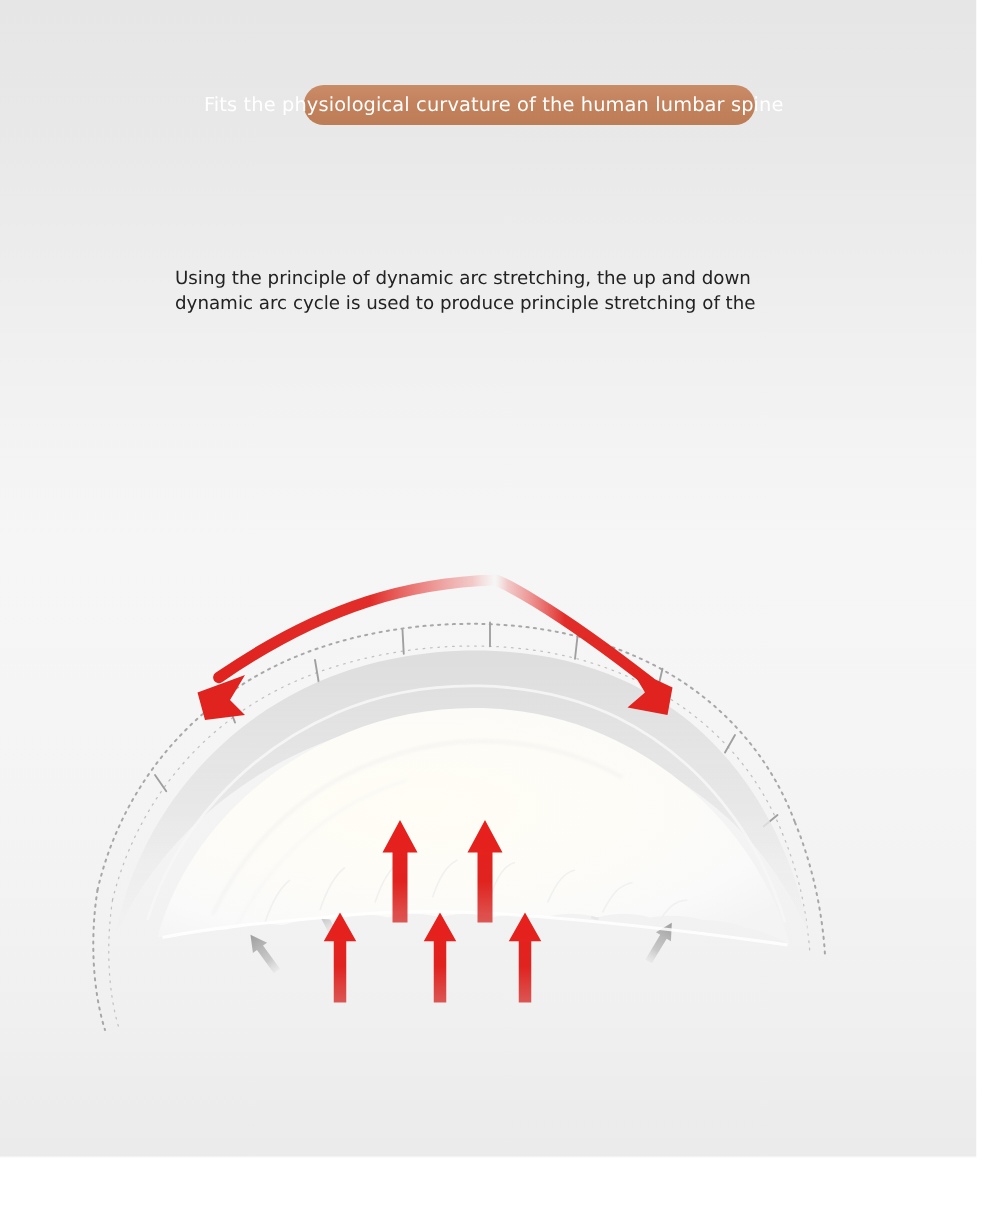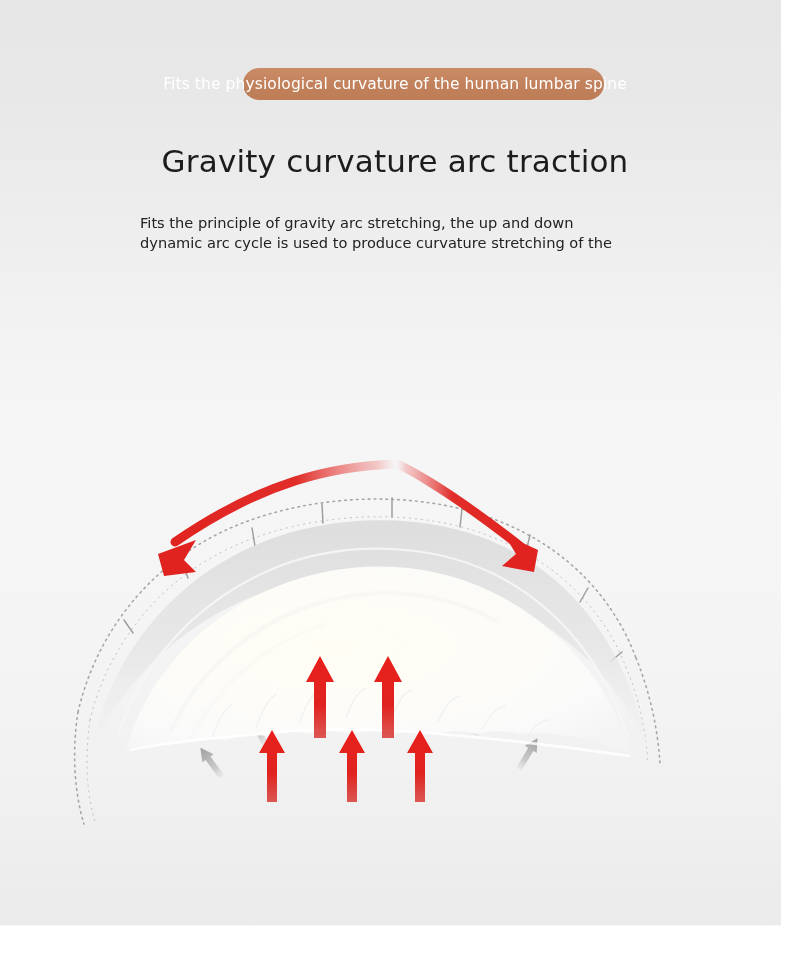--- a/index.html
+++ b/index.html
@@ -109,25 +109,24 @@
 </head>
 <body>
 
 <div class="page">
 
   <div class="banner-wrap">
     <div class="banner-pill"></div>
     <div class="banner-text">Fits the physiological curvature of the human lumbar spine</div>
   </div>
 
-  <div class="headline">Gravity curvature arc traction</div>
 
   <div class="body-copy">
-    <span class="ln">Fits the principle of gravity arc stretching, the up and down</span>
-    <span class="ln">dynamic arc cycle is used to produce curvature stretching of the</span>
+    <span class="ln">Using the principle of dynamic arc stretching, the up and down</span>
+    <span class="ln">dynamic arc cycle is used to produce principle stretching of the</span>
   </div>
 
   <div class="illustration">
     <svg width="790" height="420" viewBox="0 0 790 420" xmlns="http://www.w3.org/2000/svg">
       <defs>
 
         <linearGradient id="redFadeL" x1="0" y1="0" x2="1" y2="0">
           <stop offset="0%" stop-color="#e0231f" stop-opacity="1"></stop>
           <stop offset="55%" stop-color="#e0231f" stop-opacity="0.95"></stop>
           <stop offset="92%" stop-color="#e8625f" stop-opacity="0.30"></stop>

